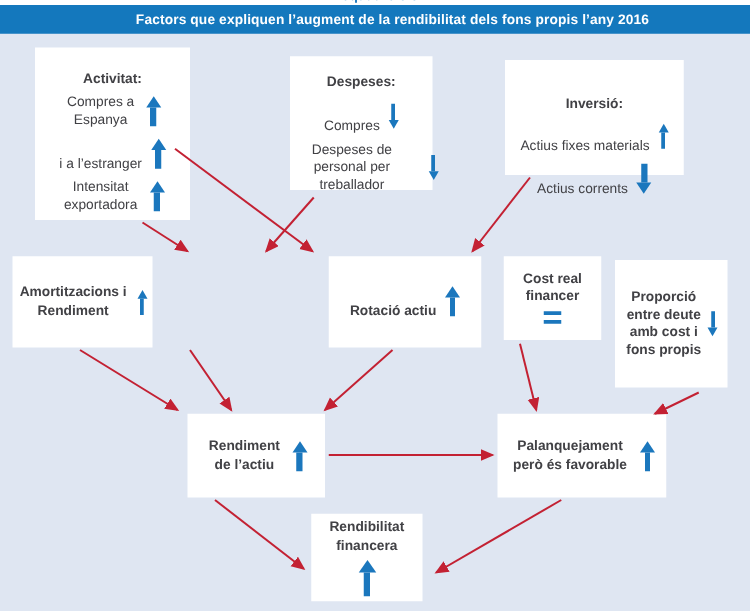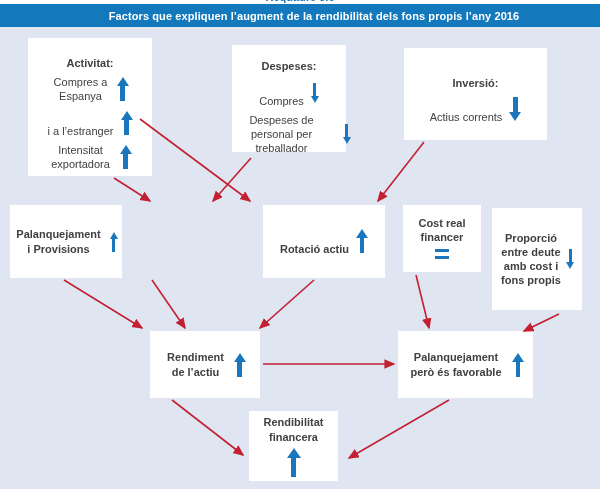--- a/index.html
+++ b/index.html
@@ -126,28 +126,32 @@
     </div>
     <div class="row">
       <span class="lbl w108">Despeses de personal per treballador</span>
       <span class="tr thin t-down"></span>
     </div>
   </div>
 
   <div class="box b-inversio">
     <div class="hdr">Inversió:</div>
     <div class="row">
+      <span class="lbl nowrap">Actius fixes materials</span>
+      <span class="tr thin t-up"></span>
+    </div>
+    <div class="row">
       <span class="lbl nowrap">Actius corrents</span>
       <span class="tr t-down"></span>
     </div>
   </div>
 
   <div class="box b-amortitzacions">
     <div class="row">
-      <span class="lbl bold w88">Palanquejament i Provisions</span>
+      <span class="lbl bold w88">Amortitzacions i Rendiment</span>
       <span class="tr thin t-up"></span>
     </div>
   </div>
 
 
   <div class="box b-rotacio">
     <div class="row">
       <span class="lbl bold nowrap">Rotació actiu</span>
       <span class="tr t-up"></span>
     </div>

